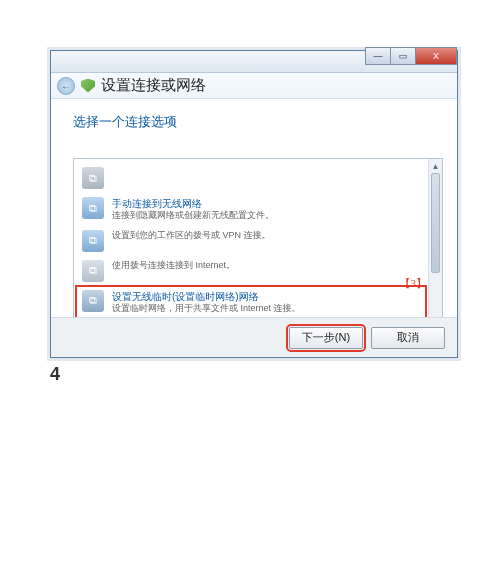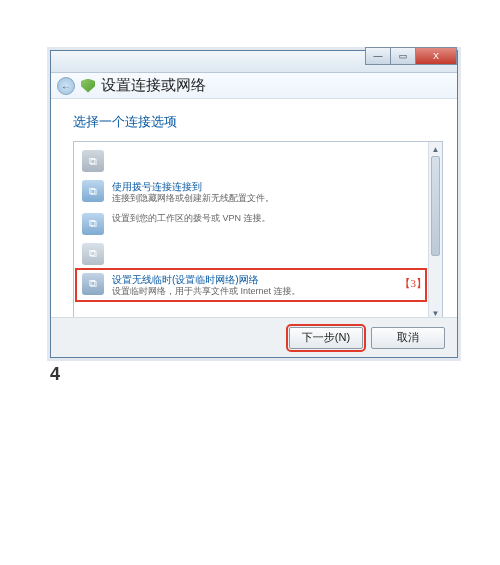--- a/index.html
+++ b/index.html
@@ -45,21 +45,21 @@
     display: flex; align-items: center; justify-content: center;
     color: #3a5b78; font-size: 10px;
   }
   .shield-icon {
     width: 14px; height: 14px;
     background: linear-gradient(135deg,#8fc76b,#4f9f2e);
     clip-path: polygon(50% 0,100% 18%,100% 55%,50% 100%,0 55%,0 18%);
   }
   .header-title { font-size: 15px; color: #1d1d1d; }
   .content { padding: 14px 14px 0 22px; }
-  .heading { font-size: 13px; color: #0a5aa3; font-weight: normal; margin-bottom: 10px; }
+  .heading { font-size: 13px; color: #0a5aa3; font-weight: normal; margin-bottom: 27px; }
   .listbox {
     border: 1px solid #b9c7d4;
     background: #fff;
     height: 180px;
     overflow: hidden;
     position: relative;
   }
   .scrollbar {
     position: absolute; right: 0; top: 0; bottom: 0; width: 14px;
     background: #eef2f6; border-left: 1px solid #d6dde4;
@@ -138,33 +138,34 @@
     <div class="content">
       <div class="heading">选择一个连接选项</div>
       <div class="listbox">
         <div class="items" id="items">
             <div class="item">
               <div class="item-icon router">⧉</div>
             </div>
             <div class="item">
               <div class="item-icon wifi">⧉</div>
               <div class="item-text">
-                <div class="item-title">使用拨号连接连接到</div>
+                <div class="item-title">手动连接到无线网络</div>
                 <div class="item-desc">连接到隐藏网络或创建新无线配置文件。</div>
               </div>
             </div>
             <div class="item">
               <div class="item-icon work">⧉</div>
               <div class="item-text">
                 <div class="item-desc">设置到您的工作区的拨号或 VPN 连接。</div>
               </div>
             </div>
             <div class="item">
               <div class="item-icon printer">⧉</div>
               <div class="item-text">
+                <div class="item-desc">使用拨号连接连接到 Internet。</div>
               </div>
             </div>
             <div class="item selected">
               <div class="item-icon adhoc">⧉</div>
               <div class="item-text">
                 <div class="item-title">设置无线临时(设置临时网络)网络</div>
                 <div class="item-desc">设置临时网络，用于共享文件或 Internet 连接。</div>
               </div>
             </div>
           </div>

